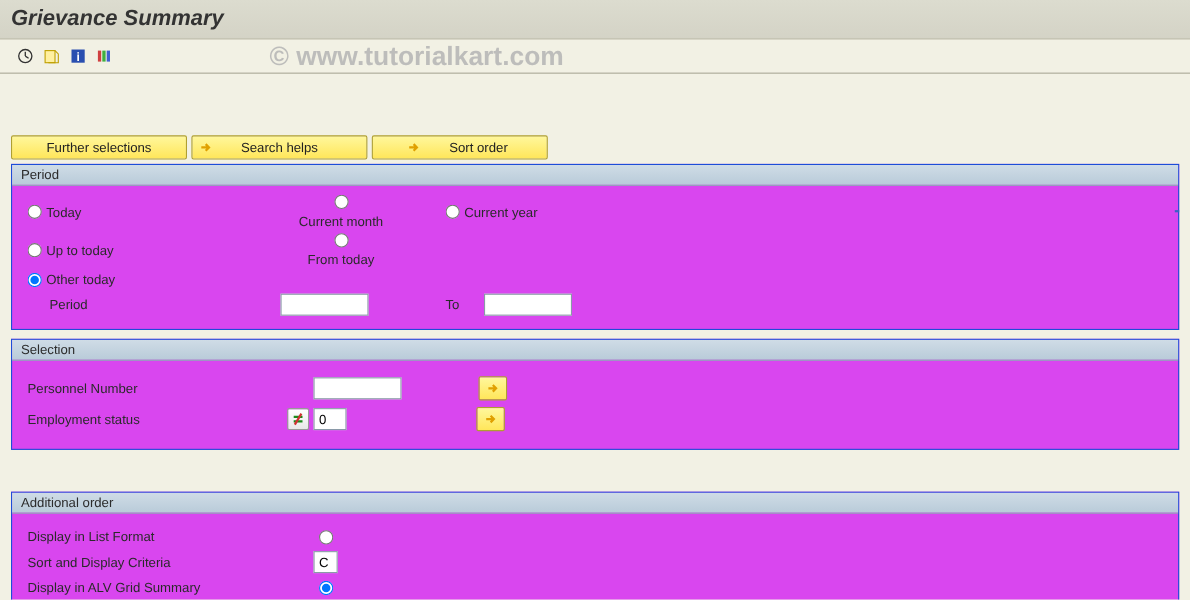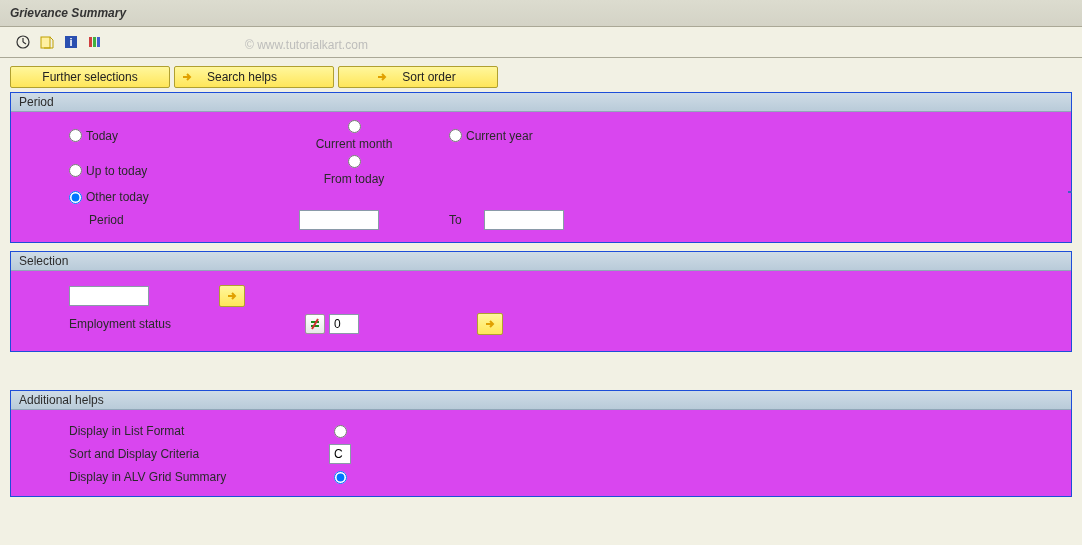--- a/index.html
+++ b/index.html
@@ -12,21 +12,21 @@
     overflow: hidden;
     position: relative;
     color: #2a2a2a;
   }
   .title-bar {
     background: linear-gradient(#dcdccf, #d4d3c6);
     border-bottom: 1px solid #aaa896;
     padding: 6px 10px 6px 10px;
     font-style: italic;
     font-weight: bold;
-    font-size: 12px;
+    font-size: 20px;
     color: #333;
   }
   .toolbar {
     padding: 6px 10px 6px 14px;
     display: flex;
     gap: 6px;
     align-items: center;
     border-bottom: 1px solid #aaa896;
     background: #f2f1e4;
   }
@@ -35,64 +35,65 @@
     height: 18px;
     display: inline-flex;
     align-items: center;
     justify-content: center;
   }
   .watermark {
     position: absolute;
     top: 38px;
     left: 245px;
     color: rgba(180,180,180,0.85);
-    font-size: 12px;
+    font-size: 24px;
     font-family: Arial;
     pointer-events: none;
+    font-weight: bold;
   }
   .content {
     padding: 8px 10px;
   }
   .btn-row {
     display: flex;
     gap: 4px;
     margin-bottom: 4px;
+    margin-top: 48px;
   }
   .sel-btn {
     background: linear-gradient(#fff79c, #ffe65a);
     border: 1px solid #b0a030;
     border-radius: 2px;
     font-size: 12px;
     height: 22px;
     display: inline-flex;
     align-items: center;
     padding: 0 10px;
     cursor: pointer;
     color: #222;
   }
-  .sel-btn.with-icon { padding-left: 4px; gap: 12px; }
+  .sel-btn.with-icon { padding-left: 4px; gap: 24px; }
   .arrow-ico {
     width: 16px; height: 16px;
     display: inline-flex; align-items:center; justify-content:center;
   }
   .panel {
     border: 1px solid #1d4ed8;
     background: #d946ef;
     margin-bottom: 8px;
   }
   .panel-header {
     background: linear-gradient(#cfdce6, #b9cbd9);
     border-bottom: 1px solid #91a7b8;
     padding: 2px 8px;
     font-size: 12px;
     color: #2c2c2c;
   }
   .panel-body {
     padding: 8px 14px 12px 14px;
-    margin-left: 44px;
   }
   .radio-row {
     display: flex;
     gap: 0;
     margin-bottom: 4px;
   }
   .radio-cell {
     display: flex;
     align-items: center;
     gap: 4px;
@@ -243,20 +244,21 @@
         <span class="to-lbl">To</span>
         <input class="txt w80" value="" style="">
       </div>
     </div>
   </div>
 
   <div class="panel">
     <div class="panel-header">Selection</div>
     <div class="panel-body sel-body">
       <div class="field-row">
+        <span class="label" style="width:260px;">Personnel Number</span>
         <input class="txt w80" value="" style="">
         <span class="multi-btn">
           <svg width="14" height="14" viewBox="0 0 14 14">
               <path d="M3 7 L9 7 M7 4 L10 7 L7 10" stroke="#e0a000" stroke-width="2" fill="none"></path>
             </svg>
         </span>
       </div>
       <div class="field-row">
         <span class="label" style="width:236px;">Employment status</span>
         <span class="not-equal-ico">
@@ -272,21 +274,21 @@
               <path d="M3 7 L9 7 M7 4 L10 7 L7 10" stroke="#e0a000" stroke-width="2" fill="none"></path>
             </svg>
         </span>
       </div>
     </div>
   </div>
 
   <div class="gap-block"></div>
 
   <div class="panel">
-    <div class="panel-header">Additional helps</div>
+    <div class="panel-header">Additional order</div>
     <div class="panel-body">
       <div class="field-row">
         <span class="label" style="width:260px;">Display in List Format</span>
         <span style="width:22px; display:flex; justify-content:center;">
           <input type="radio" name="dispfmt" style="">
         </span>
       </div>
       <div class="field-row">
         <span class="label" style="width:260px;">Sort and Display Criteria</span>
         <input class="txt" style="width: 22px;" value="C">

